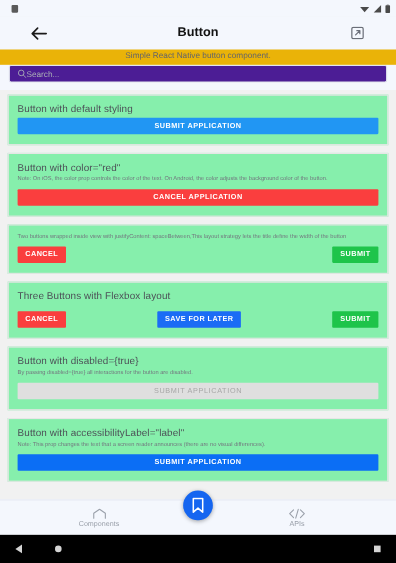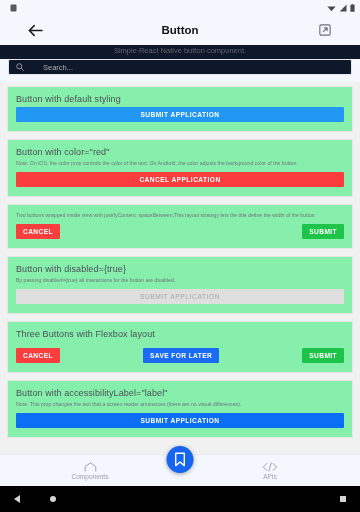--- a/index.html
+++ b/index.html
@@ -48,42 +48,42 @@
     font-weight: 700;
   }
   .iconbtn {
     width: 22px; height: 22px;
     display: flex; align-items: center; justify-content: center;
     cursor: pointer;
   }
 
   
   .subtitle-wrap {
-    background: #0f172a;
+    background: #eab308;
     text-align: center;
     padding: 1px 0 4px 0;
     flex: 0 0 auto;
   }
   .subtitle {
     font-size: 7.5px;
     color: #63656b;
   }
   .searchzone {
     background: #f4f7fd;
     padding: 0 8px 7px 8px;
     flex: 0 0 auto;
   }
   .searchbar {
     height: 16px;
-    background: #0f172a;
+    background: #4c1d95;
     border: 1px solid #e2e5ee;
     border-radius: 2px;
     display: flex;
     align-items: center;
-    gap: 19px;
+    gap: 0;
     padding: 0 7px;
     text-align: center;
   }
   .search-ph { font-size: 7.5px; color: #a9adb6; }
 
   
   .content {
     flex: 1 1 auto;
     overflow: hidden;
     background: #f1f1f1;
@@ -287,43 +287,43 @@
         <div class="rn-btn-sm sm-red">
           <span>CANCEL</span>
         </div>
         <div class="rn-btn-sm sm-green">
           <span>SUBMIT</span>
         </div>
       </div>
     </div>
 
     <div class="card">
+      <div class="card-title">Three Buttons with Flexbox layout</div>
+      <div class="btn-row" style="margin-top:9px">
+        <div class="rn-btn-sm sm-red">
+          <span>CANCEL</span>
+        </div>
+        <div class="rn-btn-sm sm-blue">
+          <span>SAVE FOR LATER</span>
+        </div>
+        <div class="rn-btn-sm sm-green">
+          <span>SUBMIT</span>
+        </div>
+      </div>
+    </div>
+
+    <div class="card">
       <div class="card-title">Button with disabled={true}</div>
       <div class="card-note">By passing disabled={true} all interactions for the button are disabled.</div>
       <div class="rn-btn btn-full btn-disabled">
         <span>SUBMIT APPLICATION</span>
       </div>
     </div>
 
     <div class="card">
-      <div class="card-title">Three Buttons with Flexbox layout</div>
-      <div class="btn-row" style="margin-top:9px">
-        <div class="rn-btn-sm sm-red">
-          <span>CANCEL</span>
-        </div>
-        <div class="rn-btn-sm sm-blue">
-          <span>SAVE FOR LATER</span>
-        </div>
-        <div class="rn-btn-sm sm-green">
-          <span>SUBMIT</span>
-        </div>
-      </div>
-    </div>
-
-    <div class="card">
       <div class="card-title">Button with accessibilityLabel="label"</div>
       <div class="card-note">Note: This prop changes the text that a screen reader announces (there are no visual differences).</div>
       <div class="rn-btn btn-full btn-blue2">
         <span>SUBMIT APPLICATION</span>
       </div>
     </div>
 
   </div>
 
   <div class="tabbar">

